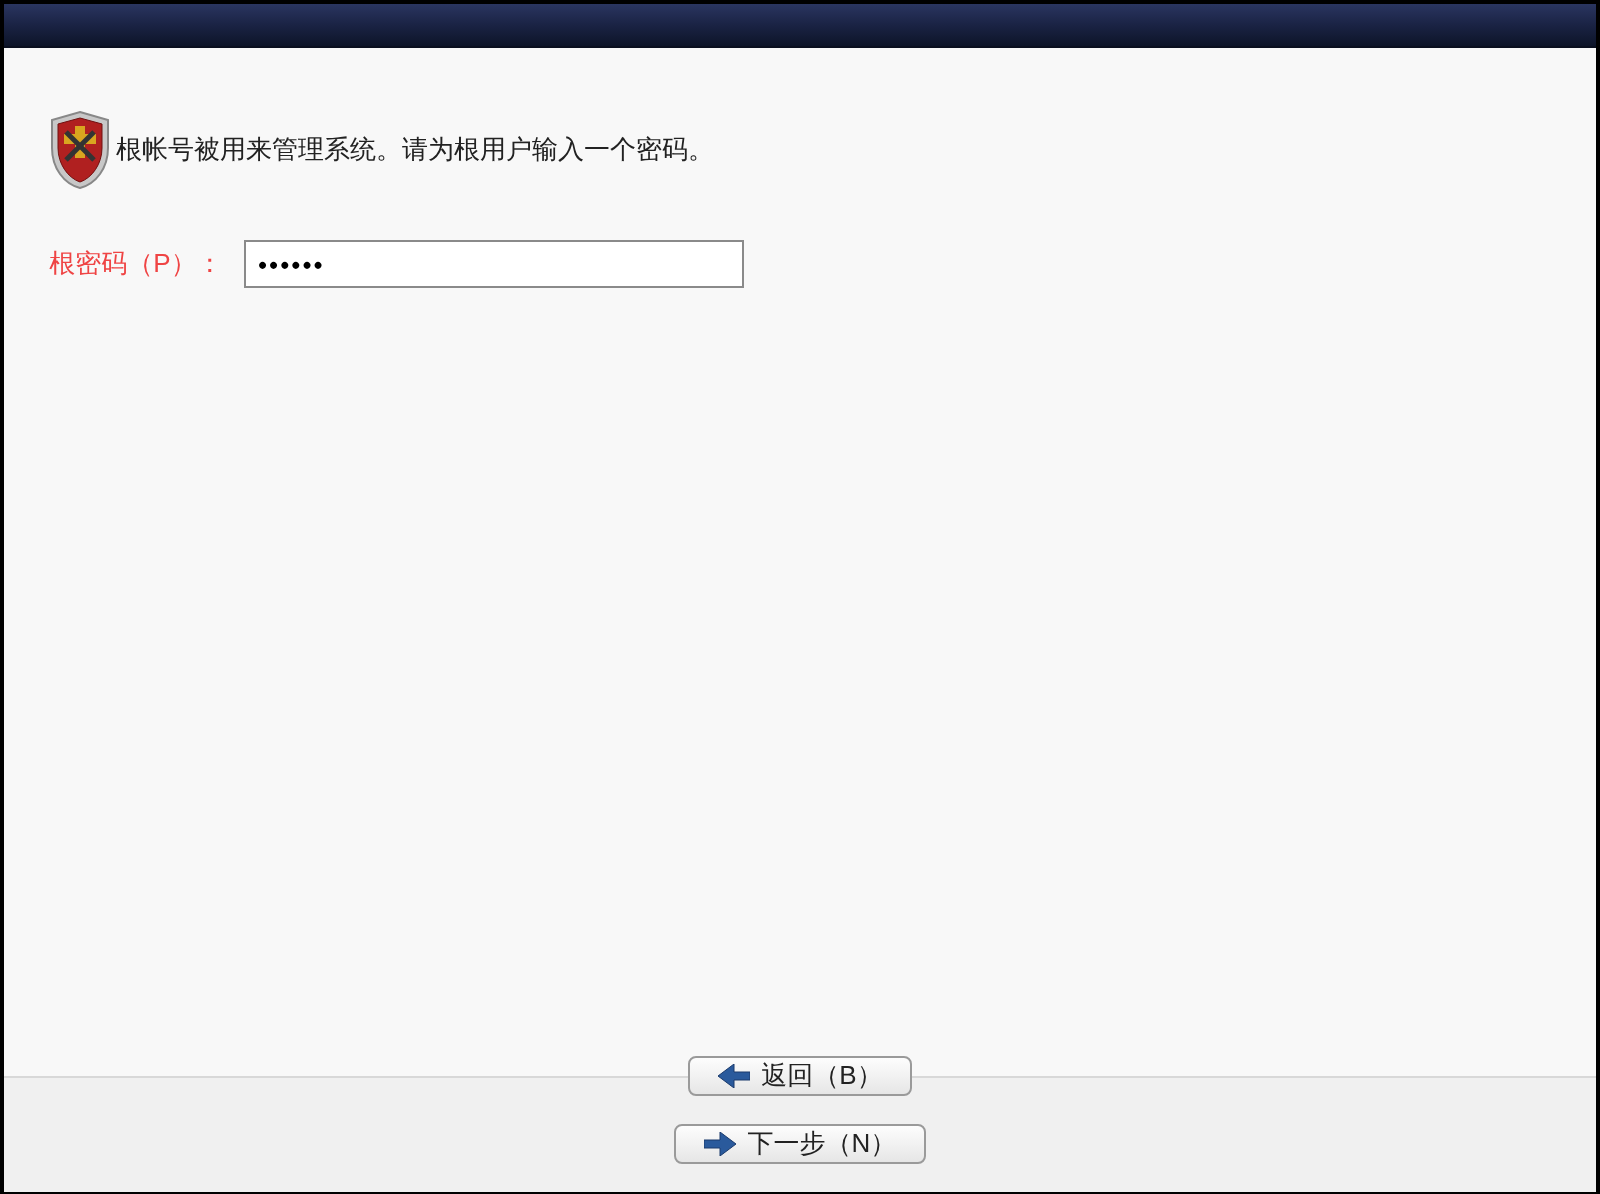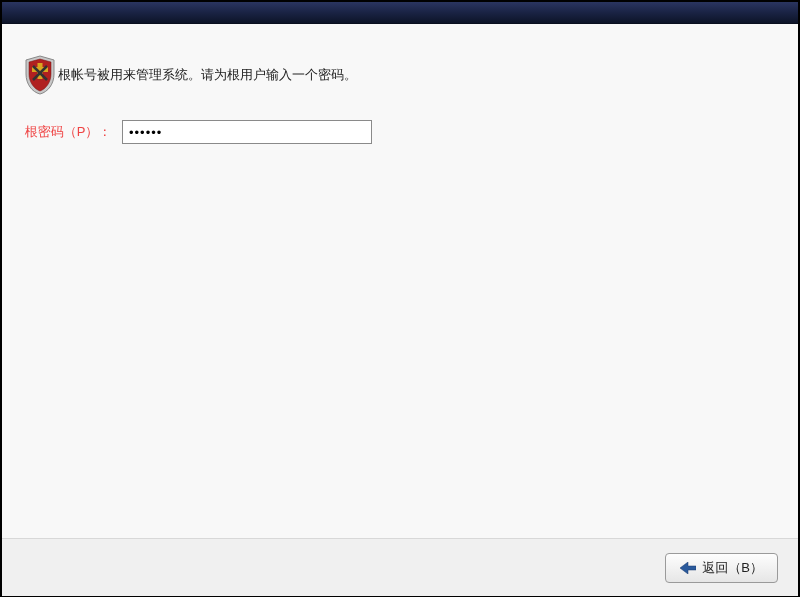--- a/index.html
+++ b/index.html
@@ -74,20 +74,21 @@
     }
     .footer {
       height: 58px;
       padding: 14px 20px;
       display: flex;
       justify-content: flex-end;
       align-items: center;
       gap: 14px;
       background: #f0f0f0;
       border-top: 1px solid #d8d8d8;
+      flex-direction: column;
     }
     .btn {
       height: 30px;
       min-width: 112px;
       padding: 0 14px;
       background: linear-gradient(to bottom, #fdfdfd, #e6e6e6);
       border: 1px solid #9a9a9a;
       border-radius: 4px;
       display: inline-flex;
       align-items: center;
@@ -133,14 +134,22 @@
 
   <div class="footer">
     <button class="btn">
       <span class="arrow-icon">
         <svg viewBox="0 0 16 12" width="16" height="12">
           <path d="M8 0 L0 6 L8 12 L8 8 L16 8 L16 4 L8 4 Z" fill="#2a5a9c" stroke="#1a3a6c" stroke-width="0.5"></path>
         </svg>
       </span>
       <span>返回（B）</span>
     </button>
+    <button class="btn">
+      <span class="arrow-icon">
+        <svg viewBox="0 0 16 12" width="16" height="12">
+          <path d="M8 0 L16 6 L8 12 L8 8 L0 8 L0 4 L8 4 Z" fill="#2a5a9c" stroke="#1a3a6c" stroke-width="0.5"></path>
+        </svg>
+      </span>
+      <span>下一步（N）</span>
+    </button>
   </div>
 </div>
 
 </body></html>

